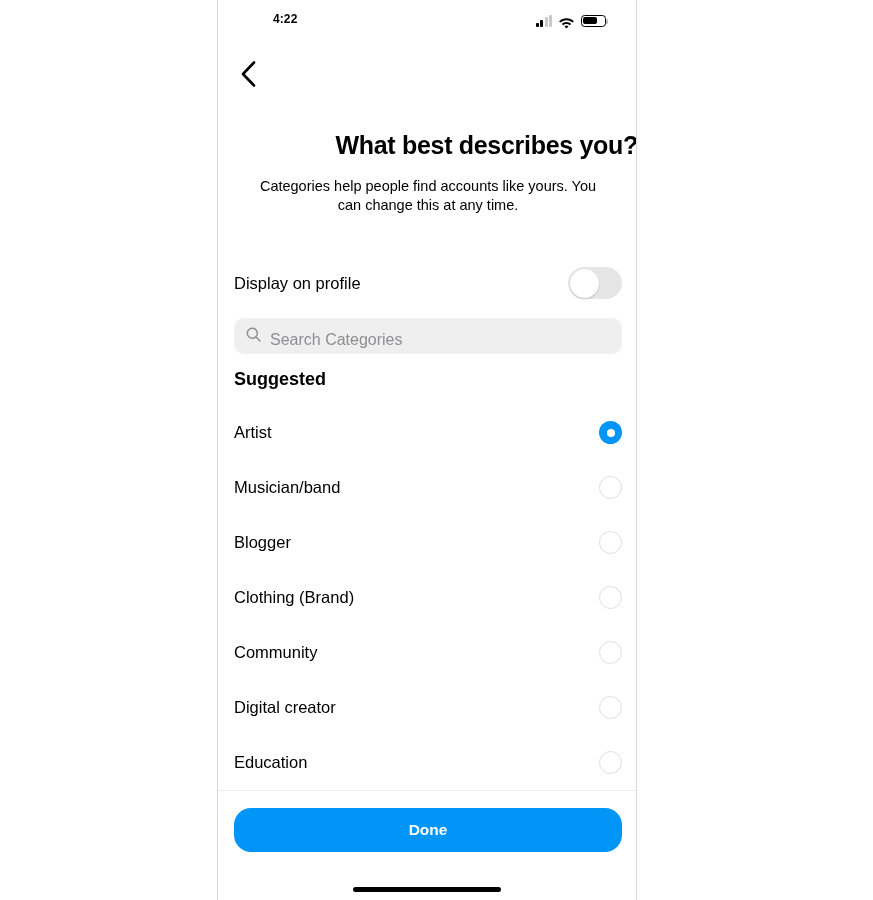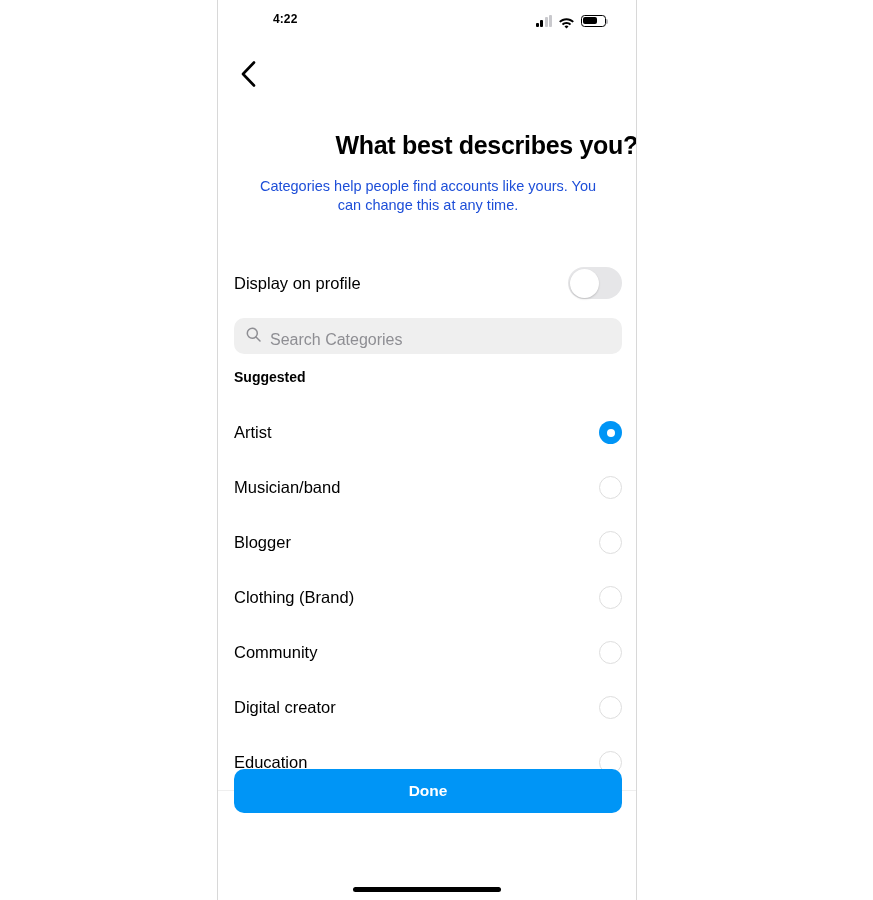--- a/index.html
+++ b/index.html
@@ -70,21 +70,21 @@
   
   .title {
     position: absolute; left: 0; top: 131px; width: 420px;
     text-align: right;
     font-size: 25px; font-weight: bold; color: #000;
     letter-spacing: -0.3px;
   }
   .subtitle {
     position: absolute; left: 30px; top: 177px; width: 360px;
     text-align: center;
-    font-size: 14.5px; color: #1d4ed8; line-height: 19px;
+    font-size: 14.5px; color: #000000; line-height: 19px;
   }
   
   .toggle-row {
     position: absolute; left: 0; top: 262px;
     width: 420px; height: 42px;
     display: flex; align-items: center; justify-content: space-between;
     padding: 0 16px 0 16px;
     gap: 19px;
   }
   .toggle-label { font-size: 16.5px; color: #000; }
@@ -106,21 +106,21 @@
     width: 388px; height: 36px;
     background: #efefef; border-radius: 10px;
     display: flex; align-items: center;
     padding: 0 12px; gap: 9px;
     cursor: text;
   }
   .search-placeholder { font-size: 16px; color: #8e8e93; margin-top: 7px; }
   
   .section-head {
     position: absolute; left: 16px; top: 369px;
-    font-size: 14px; font-weight: bold; color: #000;
+    font-size: 18px; font-weight: bold; color: #000;
   }
   
   .list { position: absolute; left: 0; top: 405px; width: 420px; }
   .row {
     position: relative;
     height: 55px;
     display: flex; align-items: center; justify-content: space-between;
     padding: 0 16px;
     cursor: pointer;
   }
@@ -139,23 +139,23 @@
     left: 50%; top: 50%; transform: translate(-50%,-50%);
     width: 8px; height: 8px; border-radius: 50%;
     background: #ffffff;
   }
   
   .footer-divider {
     position: absolute; left: 0; top: 790px;
     width: 420px; height: 1px; background: #efefef;
   }
   .done-btn {
-    position: absolute; left: 16px; top: 769px;
+    position: absolute; left: 16px; top: 808px;
     width: 388px; height: 44px;
-    background: #0095f6; border-radius: 10px; border: none;
+    background: #0095f6; border-radius: 17px; border: none;
     color: #ffffff; font-size: 15.5px; font-weight: bold;
     font-family: "Liberation Sans", sans-serif;
     cursor: pointer;
   }
   .home-indicator {
     position: absolute; left: 50%; transform: translateX(-50%);
     top: 887px; width: 148px; height: 5px;
     background: #000; border-radius: 3px;
   }
 </style>

